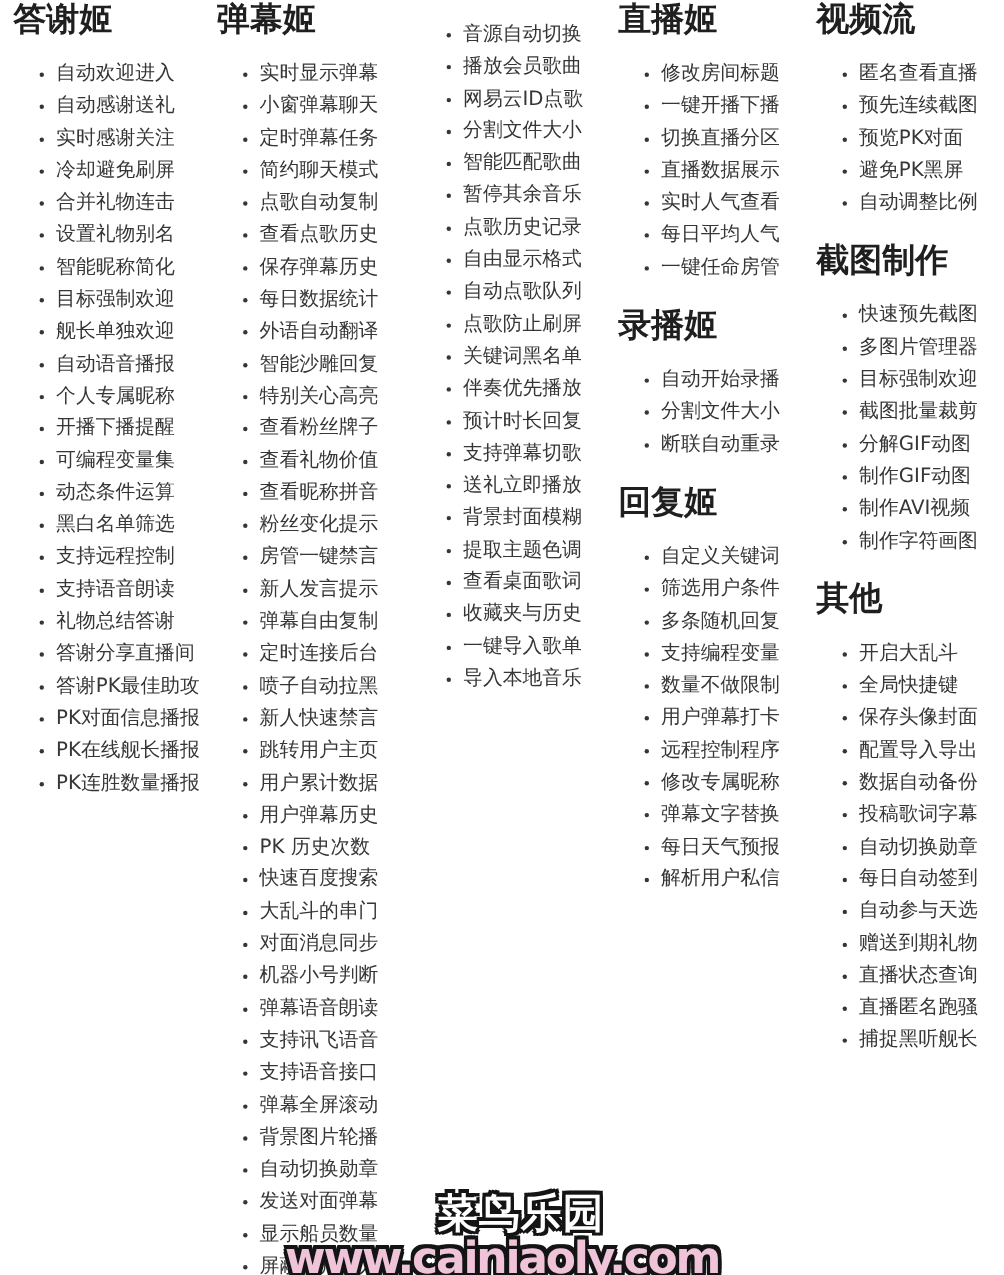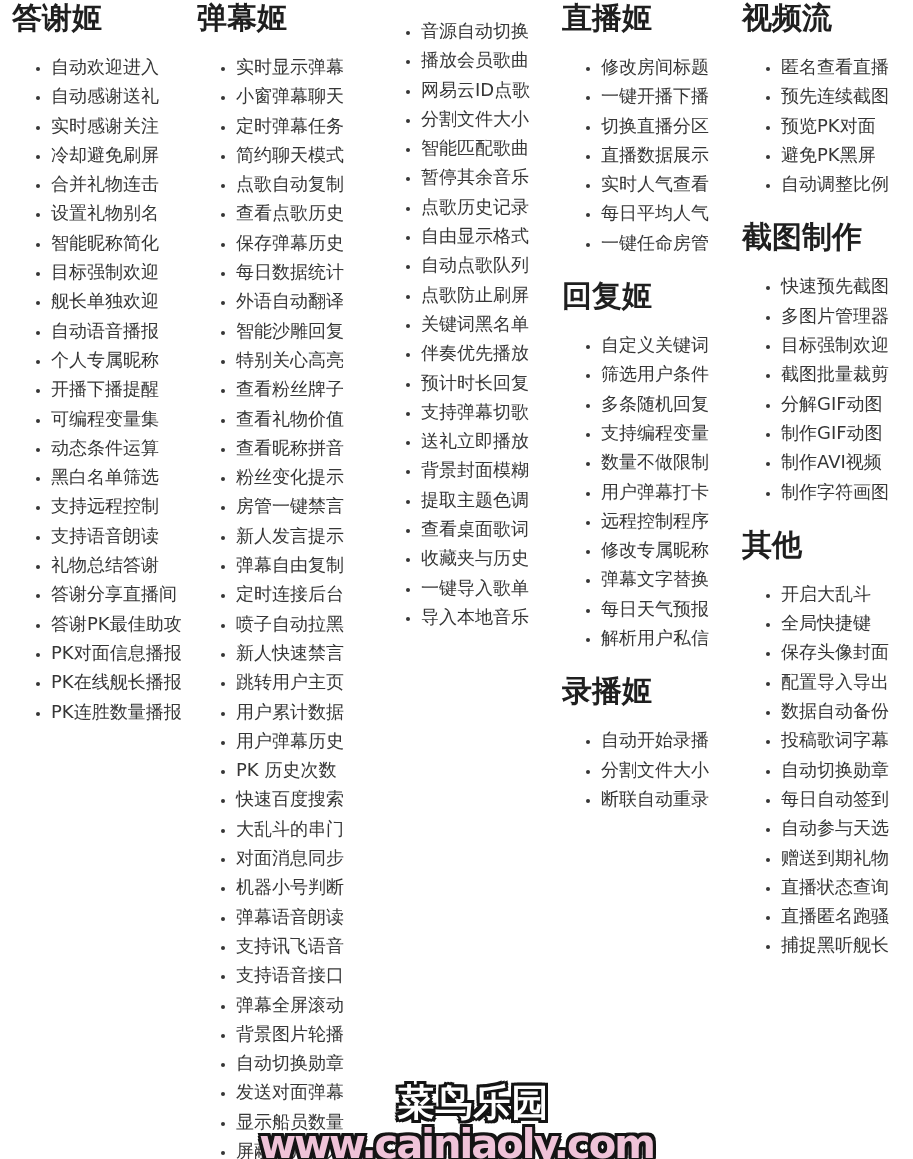--- a/index.html
+++ b/index.html
@@ -191,41 +191,41 @@
           <li class="feature-item">修改房间标题</li>
           <li class="feature-item">一键开播下播</li>
           <li class="feature-item">切换直播分区</li>
           <li class="feature-item">直播数据展示</li>
           <li class="feature-item">实时人气查看</li>
           <li class="feature-item">每日平均人气</li>
           <li class="feature-item">一键任命房管</li>
         </ul>
       </section>
       <section class="section">
+        <h2 class="section-title">录播姬</h2>
+        <ul class="feature-list">
+          <li class="feature-item">自动开始录播</li>
+          <li class="feature-item">分割文件大小</li>
+          <li class="feature-item">断联自动重录</li>
+        </ul>
+      </section>
+      <section class="section">
         <h2 class="section-title">回复姬</h2>
         <ul class="feature-list">
           <li class="feature-item">自定义关键词</li>
           <li class="feature-item">筛选用户条件</li>
           <li class="feature-item">多条随机回复</li>
           <li class="feature-item">支持编程变量</li>
           <li class="feature-item">数量不做限制</li>
           <li class="feature-item">用户弹幕打卡</li>
           <li class="feature-item">远程控制程序</li>
           <li class="feature-item">修改专属昵称</li>
           <li class="feature-item">弹幕文字替换</li>
           <li class="feature-item">每日天气预报</li>
           <li class="feature-item">解析用户私信</li>
-        </ul>
-      </section>
-      <section class="section">
-        <h2 class="section-title">录播姬</h2>
-        <ul class="feature-list">
-          <li class="feature-item">自动开始录播</li>
-          <li class="feature-item">分割文件大小</li>
-          <li class="feature-item">断联自动重录</li>
         </ul>
       </section>
     </div>
     <div class="column">
       <section class="section">
         <h2 class="section-title">视频流</h2>
         <ul class="feature-list">
           <li class="feature-item">匿名查看直播</li>
           <li class="feature-item">预先连续截图</li>
           <li class="feature-item">预览PK对面</li>

